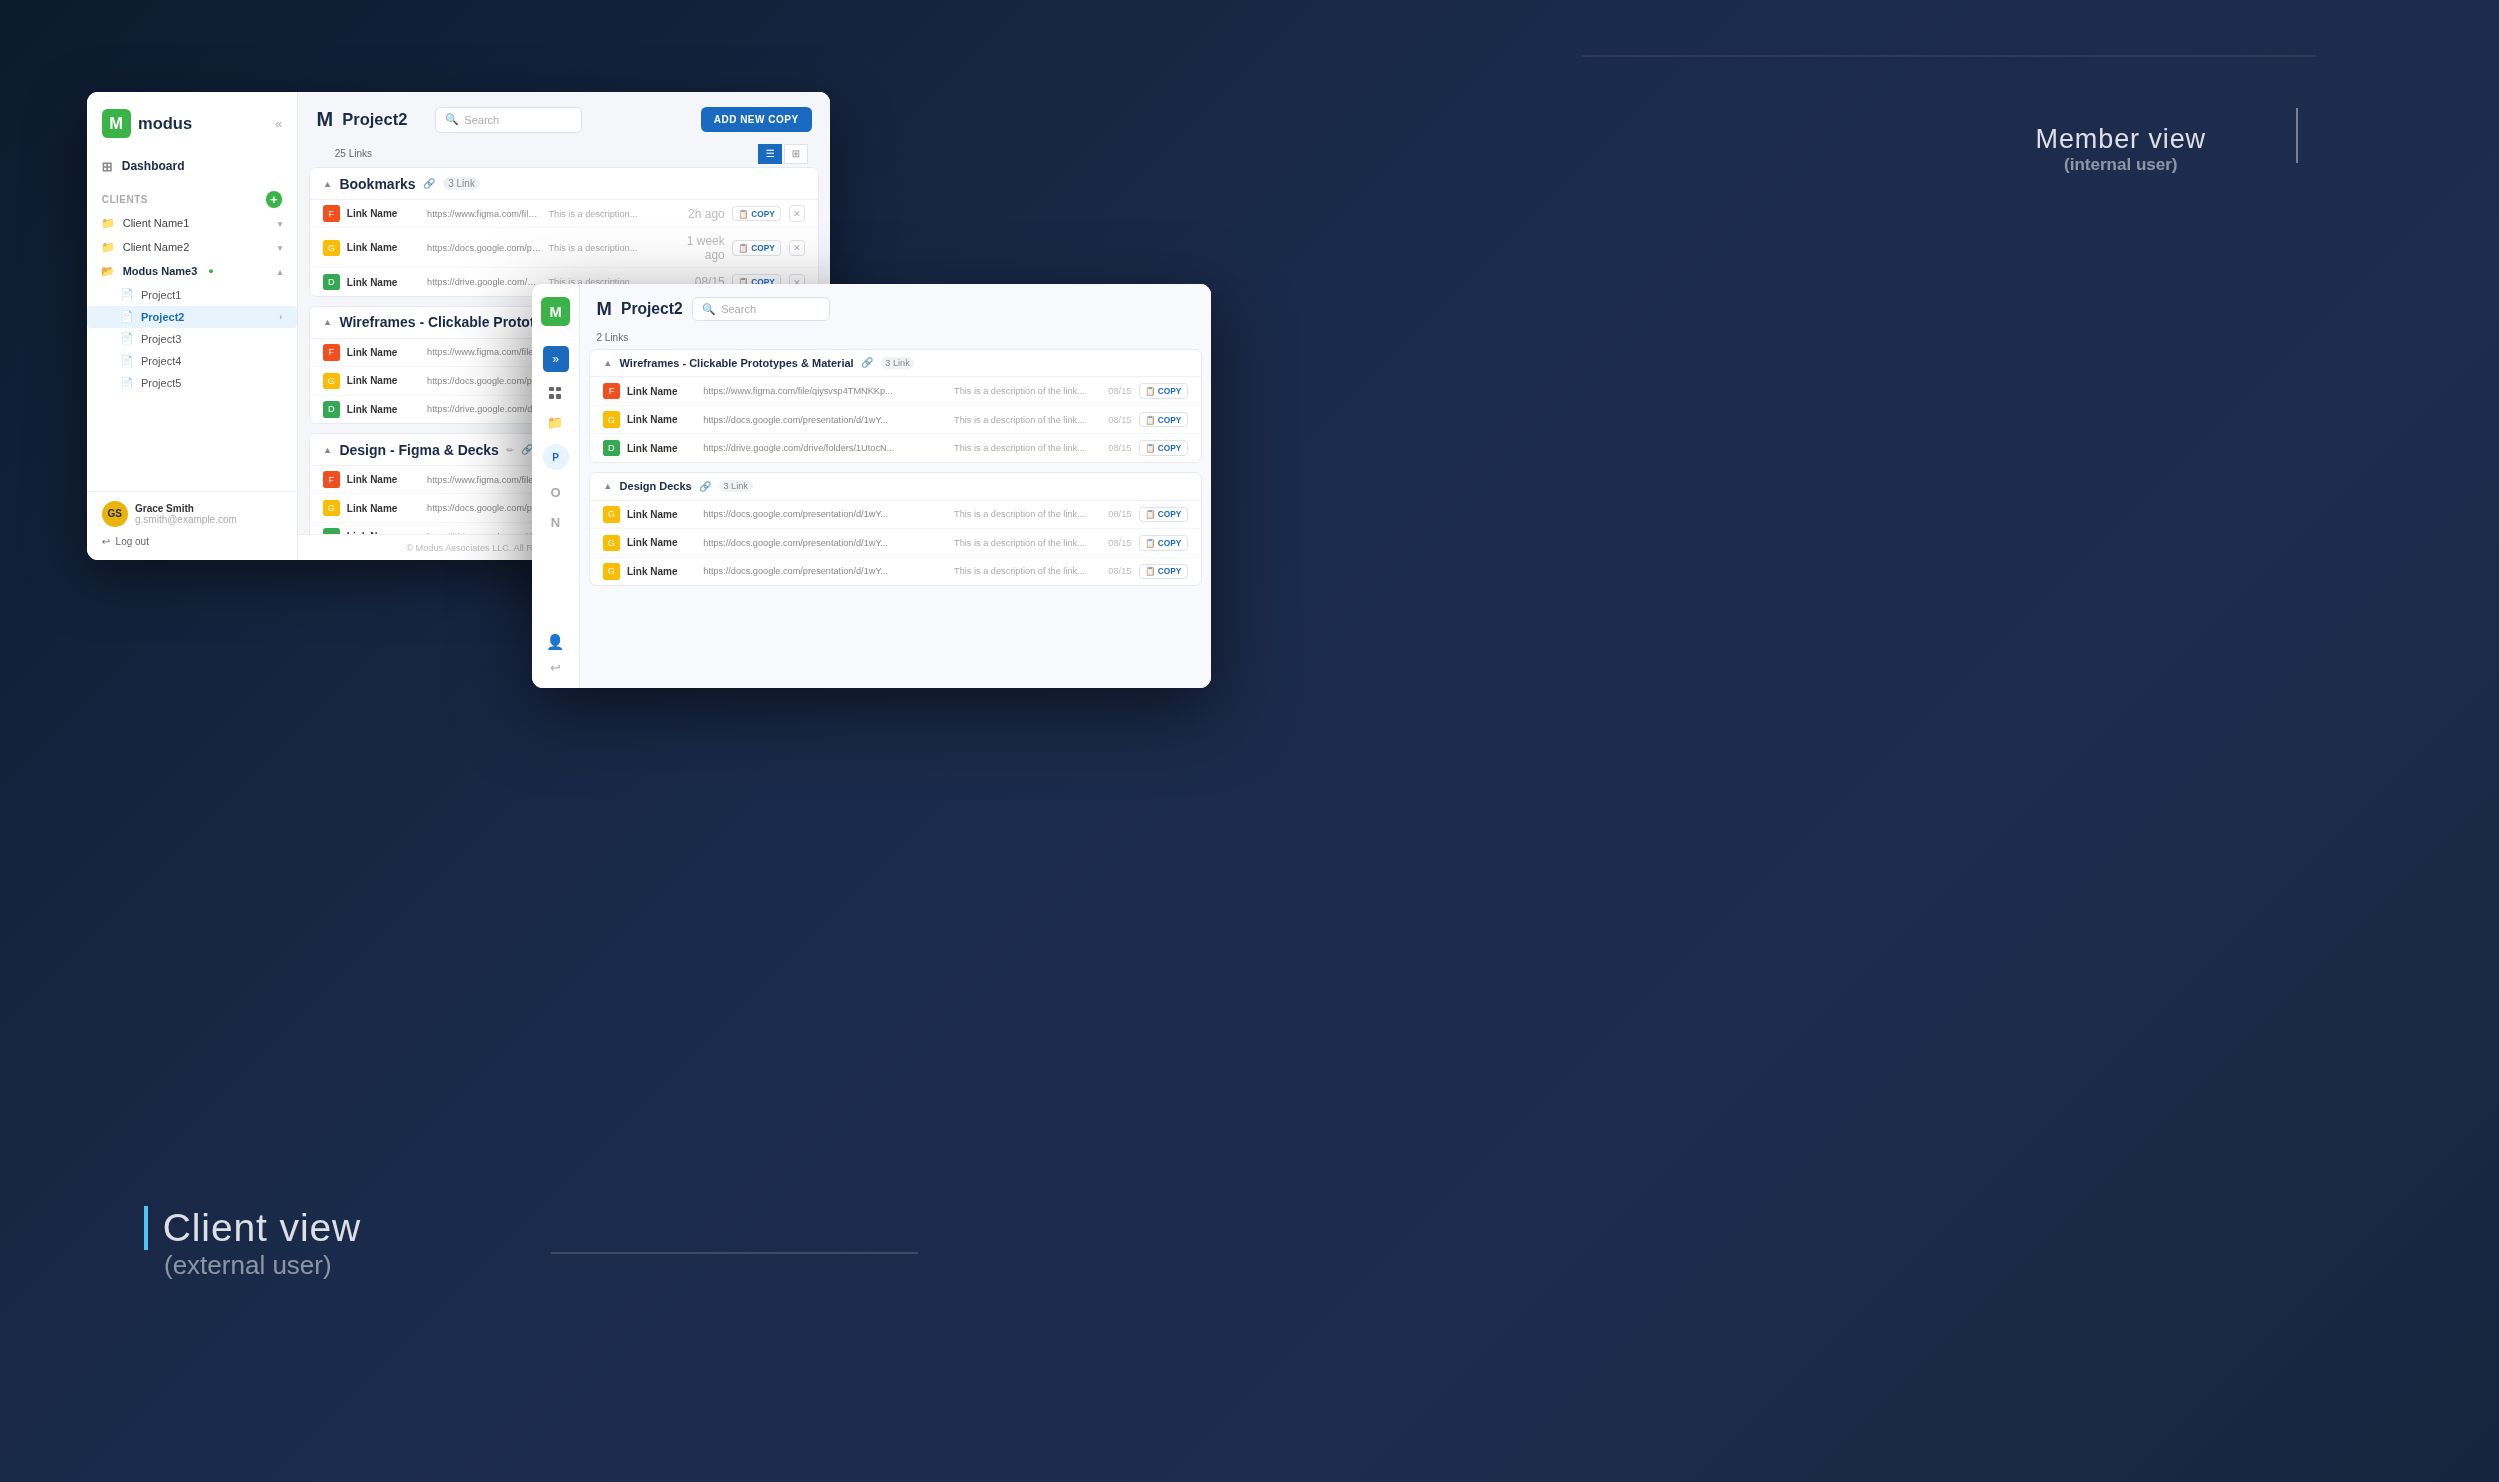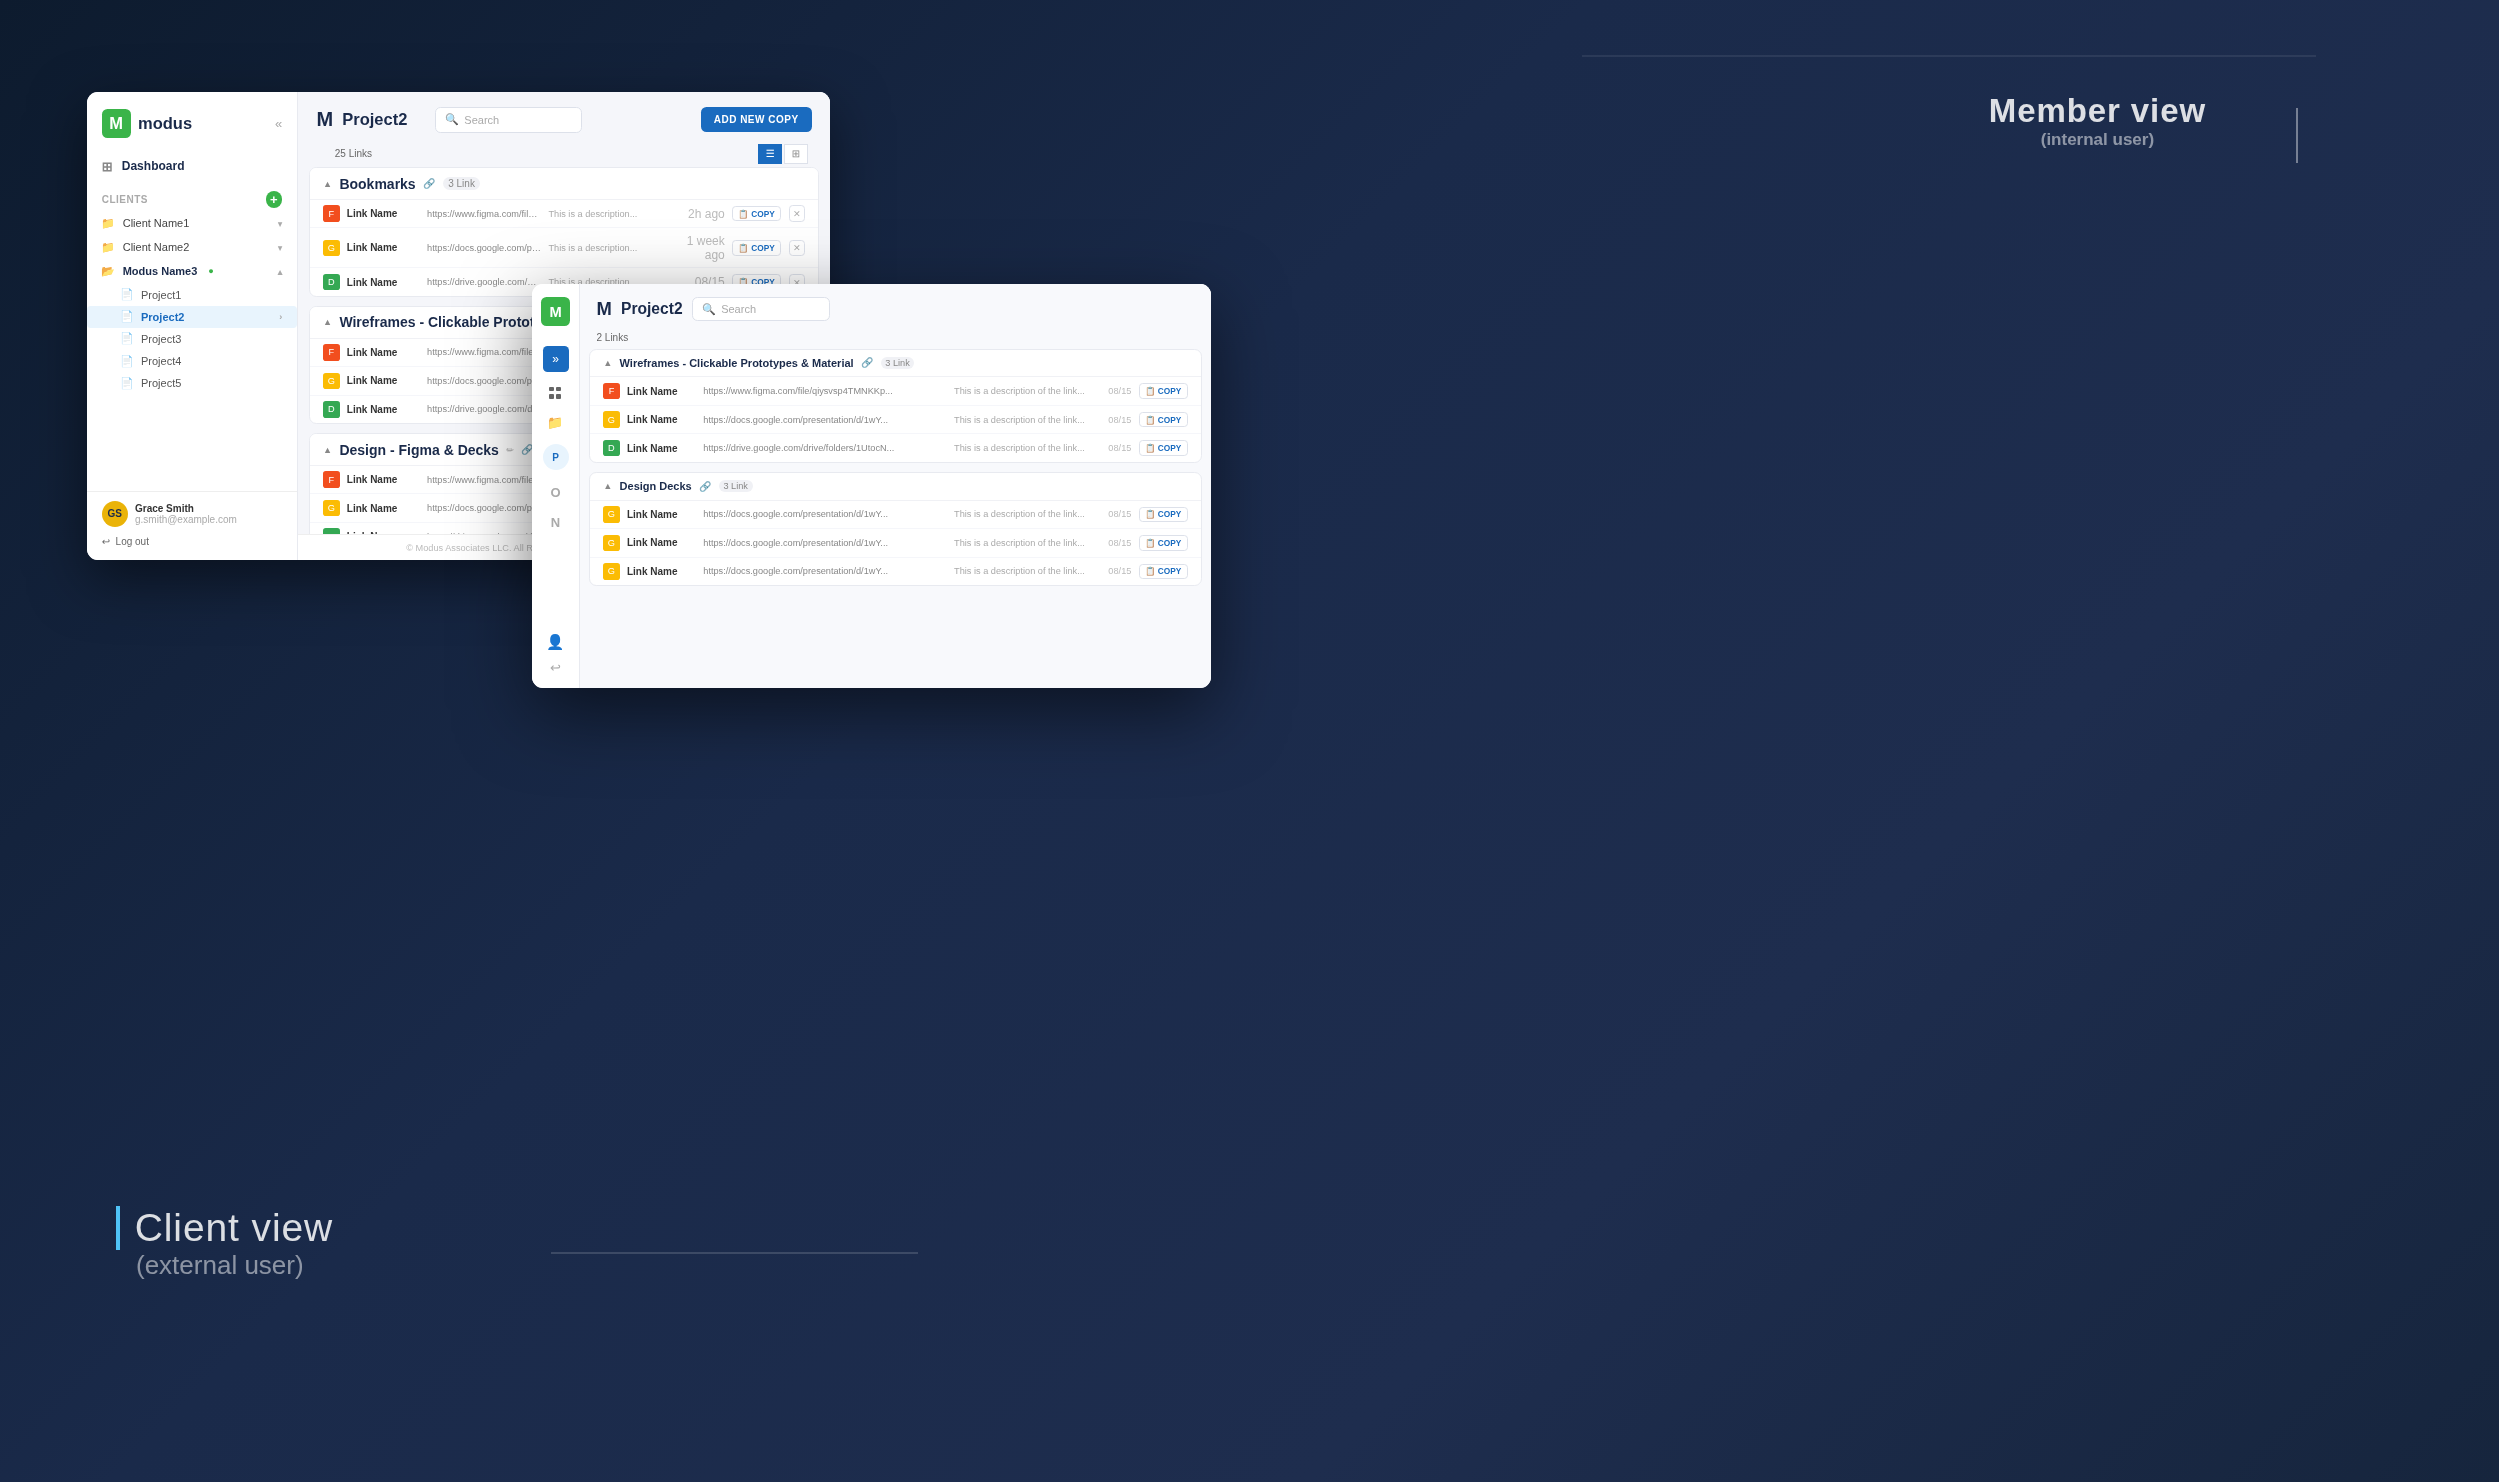--- a/index.html
+++ b/index.html
@@ -29,43 +29,44 @@
 
     
     .member-view-label {
       position: absolute;
       top: 92px;
       right: 294px;
       text-align: center;
       color: rgba(255,255,255,0.85);
     }
     .member-view-label .title {
-      font-size: 33px;
-      font-weight: 700;
+      font-size: 27px;
+      font-weight: 400;
       letter-spacing: 0.9px;
+      margin-top: 32px;
     }
     .member-view-label .subtitle {
       font-size: 17px;
       color: rgba(255,255,255,0.5);
       font-weight: 700;
     }
     .member-view-line {
       position: absolute;
       top: 108px;
       right: 202px;
       width: 1.8px;
       height: 55px;
       background: rgba(255,255,255,0.4);
     }
 
     
     .client-view-label {
       position: absolute;
       bottom: 202px;
-      left: 116px;
+      left: 144px;
       color: rgba(255,255,255,0.85);
     }
     .client-view-label .title {
       font-size: 39px;
       font-weight: 300;
       letter-spacing: 0.9px;
       border-left: 4.6px solid #4fc3f7;
       padding-left: 14.7px;
     }
     .client-view-label .subtitle {

